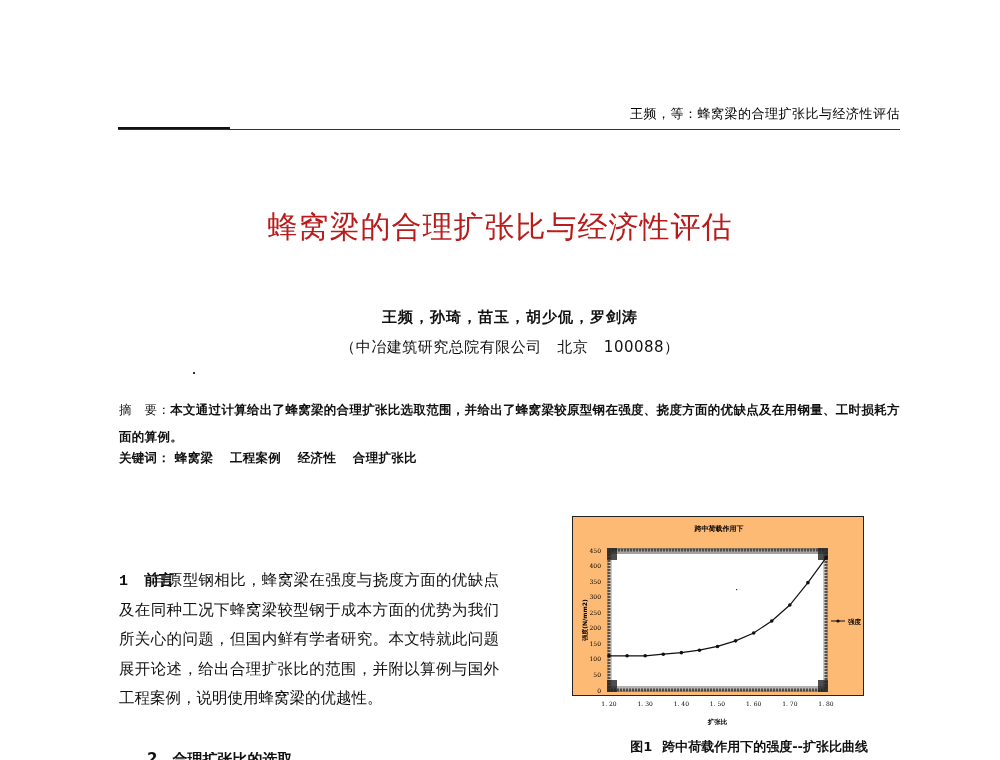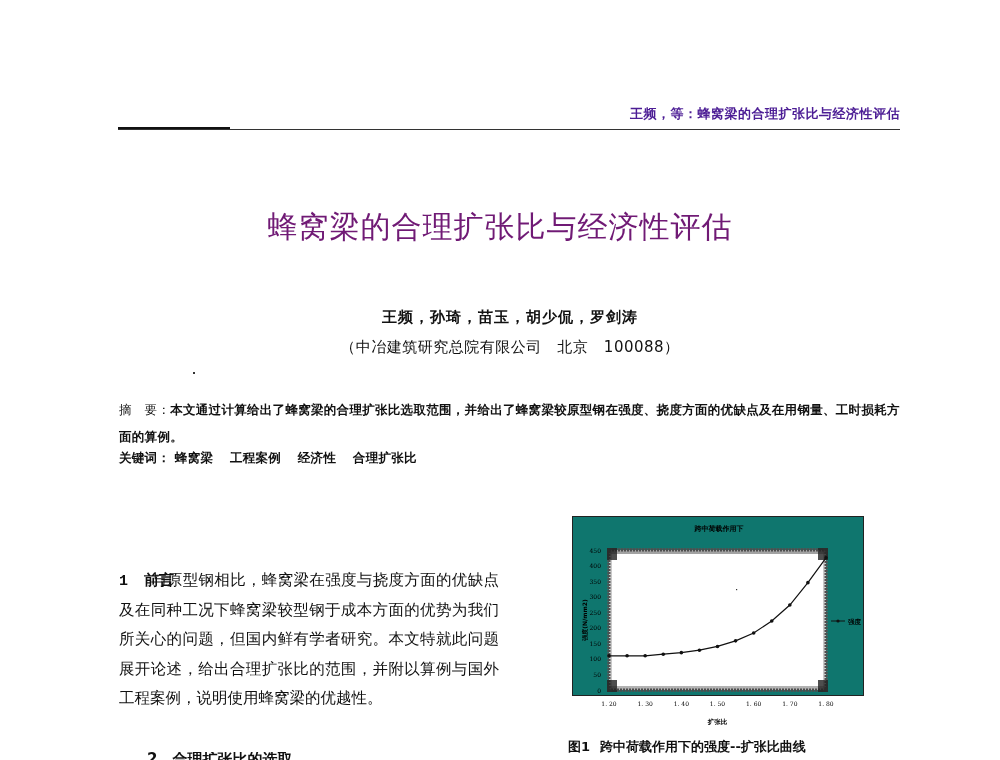--- a/index.html
+++ b/index.html
@@ -1,28 +1,28 @@
 <!DOCTYPE html>
 <html><head>
 <meta charset="utf-8">
 <style>
   * { box-sizing: border-box; margin: 0; padding: 0; }
   html, body { width: 1000px; height: 760px; background: #ffffff; overflow: hidden; }
   body { position: relative; font-family: "DejaVu Serif", "Liberation Serif", serif; color: #111; }
 
   .running-head {
     position: absolute; right: 100px; top: 105px;
-    font-size: 13px; font-weight: bold; letter-spacing: 0.5px; color: #4c1d95;
+    font-size: 13px; font-weight: normal; letter-spacing: 0.5px; color: #000000;
   }
   .head-rule-thick { position: absolute; left: 118px; top: 127px; width: 112px; height: 2px; background: #111; }
   .head-rule { position: absolute; left: 118px; top: 129px; width: 782px; height: 1px; background: #333; }
 
   .title {
     position: absolute; left: 0; top: 207px; width: 1000px; text-align: center;
-    font-size: 30px; font-weight: normal; letter-spacing: 1px; color: #701a75;
+    font-size: 30px; font-weight: normal; letter-spacing: 1px; color: #b91c1c;
     font-family: "DejaVu Sans", "Liberation Sans", sans-serif;
   }
   .authors {
     position: absolute; left: 0; top: 308px; width: 1020px; text-align: center;
     font-size: 15px; font-weight: bold; letter-spacing: 1px;
   }
   .affil {
     position: absolute; left: 0; top: 338px; width: 1020px; text-align: center;
     font-size: 15px; font-family: "DejaVu Sans", "Liberation Sans", sans-serif; letter-spacing: 0.5px;
   }
@@ -49,25 +49,25 @@
     font-size: 15.5px; line-height: 29.5px; text-indent: 32px; text-align: justify;
     font-family: "DejaVu Sans", "Liberation Sans", sans-serif; color: #111;
   }
   .next-heading-cut {
     position: absolute; left: 119px; top: 752px; width: 200px; height: 8px; overflow: hidden;
     font-size: 15px; font-weight: bold; font-family: "DejaVu Sans", "Liberation Sans", sans-serif; line-height: 15px; margin-left: 28px;
   }
 
   .figure-box {
     position: absolute; left: 572px; top: 516px; width: 292px; height: 180px;
-    border: 1px solid #222; background: #0f766e;
+    border: 1px solid #222; background: #fdba74;
   }
   .chart-svg { position: absolute; left: 0; top: 0; }
   .fig-caption {
-    position: absolute; left: 568px; top: 738px; width: 300px; text-align: left;
+    position: absolute; left: 568px; top: 738px; width: 300px; text-align: right;
     font-size: 13px; font-weight: bold; font-family: "DejaVu Sans", "Liberation Sans", sans-serif;
   }
   .fig-caption .fig-no { margin-right: 10px; }
 
   .stray-mark { position: absolute; left: 193px; top: 372px; width: 2px; height: 2px; background: #333; }
 </style>
 </head>
 <body>
 
 <div class="running-head">王频，等：蜂窝梁的合理扩张比与经济性评估</div>

